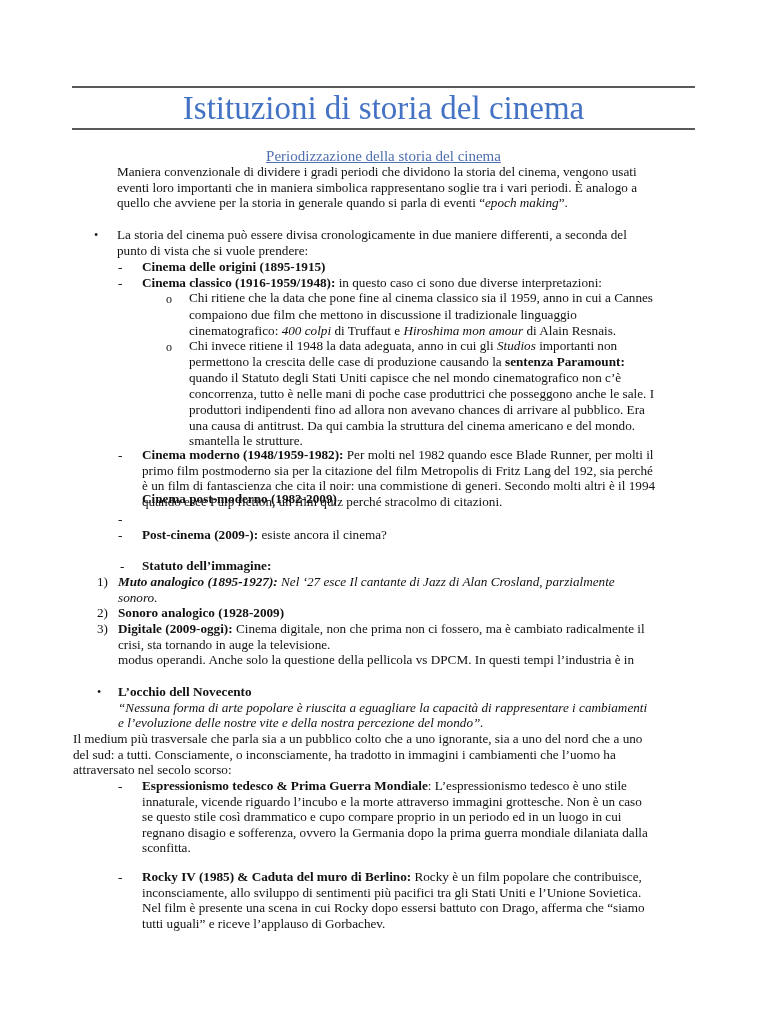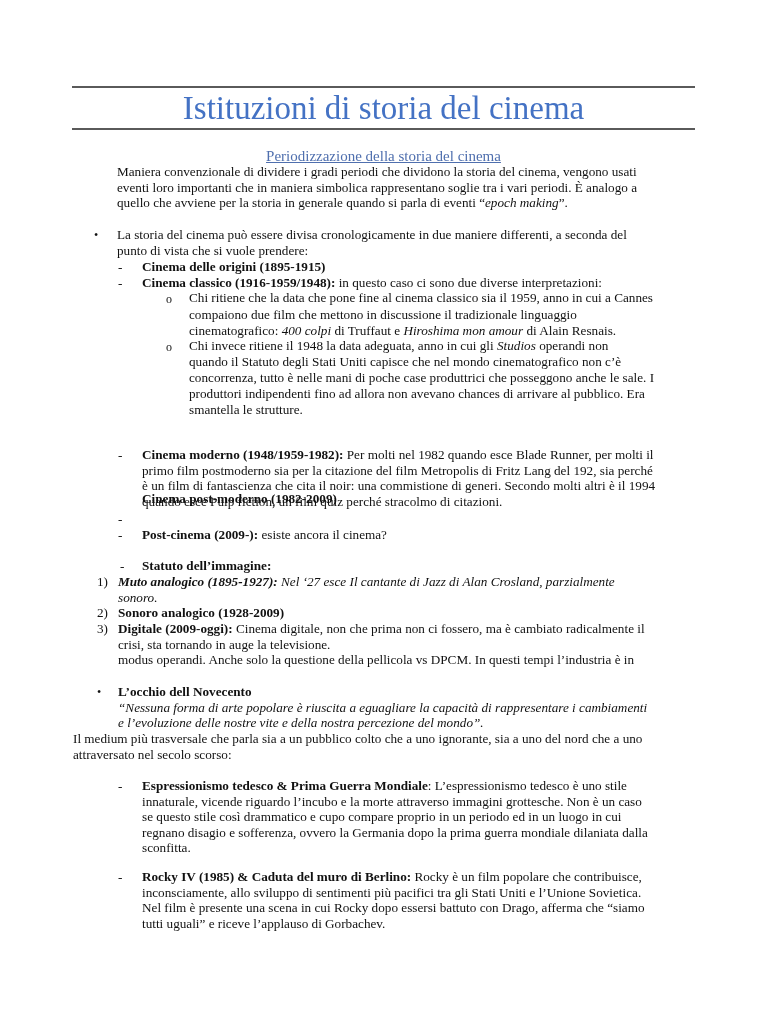--- a/index.html
+++ b/index.html
@@ -51,24 +51,26 @@
 
   <span class="abs text" style="left:166px; top:292px; font-size:12px;">o</span>
   <div class="block text" style="left:189px; top:290px; width:520px; line-height:16.6px;">
     <div>Chi ritiene che la data che pone fine al cinema classico sia il 1959, anno in cui a Cannes</div>
     <div>compaiono due film che mettono in discussione il tradizionale linguaggio</div>
     <div><span>cinematografico: </span><i>400 colpi</i><span> di Truffaut e </span><i>Hiroshima mon amour</i><span> di Alain Resnais.</span></div>
   </div>
 
   <span class="abs text" style="left:166px; top:340px; font-size:12px;">o</span>
   <div class="block text" style="left:189px; top:338px; width:520px; line-height:15.9px;">
-    <div><span>Chi invece ritiene il 1948 la data adeguata, anno in cui gli </span><i>Studios</i><span> operandi non</span></div>
+    <div><span>Chi invece ritiene il 1948 la data adeguata, anno in cui gli </span><i>Studios</i><span> importanti non</span></div>
+    <div><span>permettono la crescita delle case di produzione causando la </span><b>sentenza Paramount:</b></div>
     <div>quando il Statuto degli Stati Uniti capisce che nel mondo cinematografico non c’è</div>
     <div>concorrenza, tutto è nelle mani di poche case produttrici che posseggono anche le sale. I</div>
     <div>produttori indipendenti fino ad allora non avevano chances di arrivare al pubblico. Era</div>
+    <div>una causa di antitrust. Da qui cambia la struttura del cinema americano e del mondo.</div>
     <div>smantella le strutture.</div>
   </div>
 
   <span class="abs text" style="left:118px; top:447px;">-</span>
   <div class="block text" style="left:142px; top:447px; width:570px;">
     <div><b>Cinema moderno (1948/1959-1982):</b><span> Per molti nel 1982 quando esce Blade Runner, per molti il</span></div>
     <div>primo film postmoderno sia per la citazione del film Metropolis di Fritz Lang del 192, sia perché</div>
     <div>è un film di fantascienza che cita il noir: una commistione di generi. Secondo molti altri è il 1994</div>
     <div>quando esce Pulp fiction, un film quiz perché stracolmo di citazioni.</div>
   </div>
@@ -100,20 +102,21 @@
 
   <span class="bul" style="left:97px; top:685px;">•</span>
   <div class="block text" style="left:118px; top:684px; width:600px;">
     <div><b>L’occhio dell Novecento</b></div>
     <div><i>“Nessuna forma di arte popolare è riuscita a eguagliare la capacità di rappresentare i cambiamenti</i></div>
     <div><i>e l’evoluzione delle nostre vite e della nostra percezione del mondo”.</i></div>
   </div>
 
   <div class="block text" style="left:73px; top:731px; width:640px;">
     <div>Il medium più trasversale che parla sia a un pubblico colto che a uno ignorante, sia a uno del nord che a uno</div>
+    <div>del sud: a tutti. Consciamente, o inconsciamente, ha tradotto in immagini i cambiamenti che l’uomo ha</div>
     <div>attraversato nel secolo scorso:</div>
   </div>
 
   <span class="abs text" style="left:118px; top:778px;">-</span>
   <div class="block text" style="left:142px; top:778px; width:575px;">
     <div><b>Espressionismo tedesco &amp; Prima Guerra Mondiale</b><span>: L’espressionismo tedesco è uno stile</span></div>
     <div>innaturale, vicende riguardo l’incubo e la morte attraverso immagini grottesche. Non è un caso</div>
     <div>se questo stile così drammatico e cupo compare proprio in un periodo ed in un luogo in cui</div>
     <div>regnano disagio e sofferenza, ovvero la Germania dopo la prima guerra mondiale dilaniata dalla</div>
     <div>sconfitta.</div>

